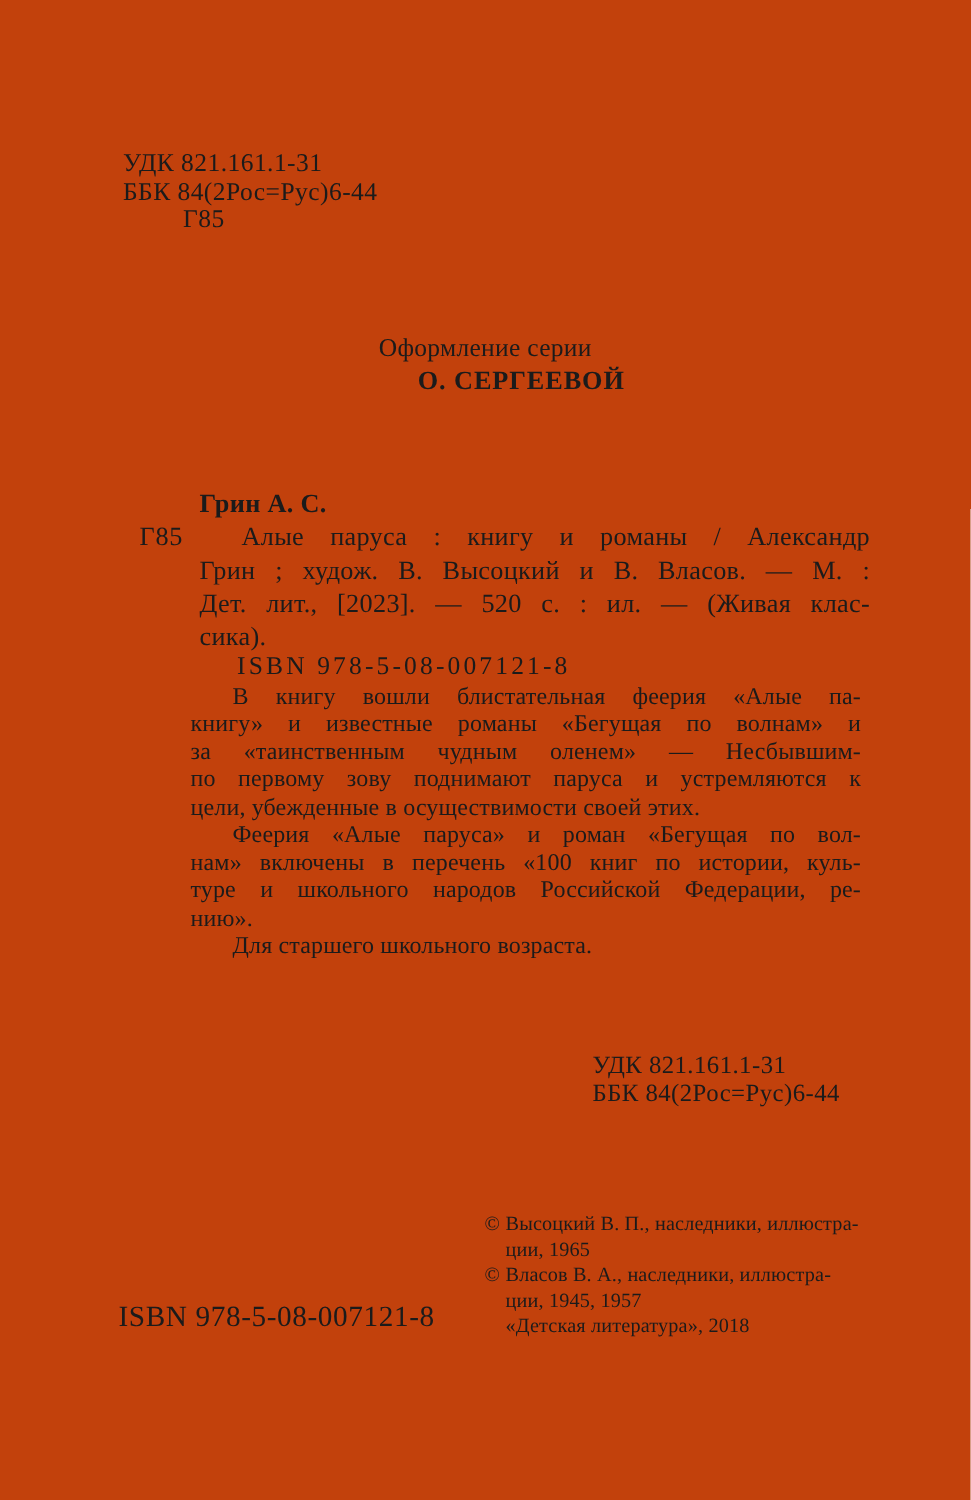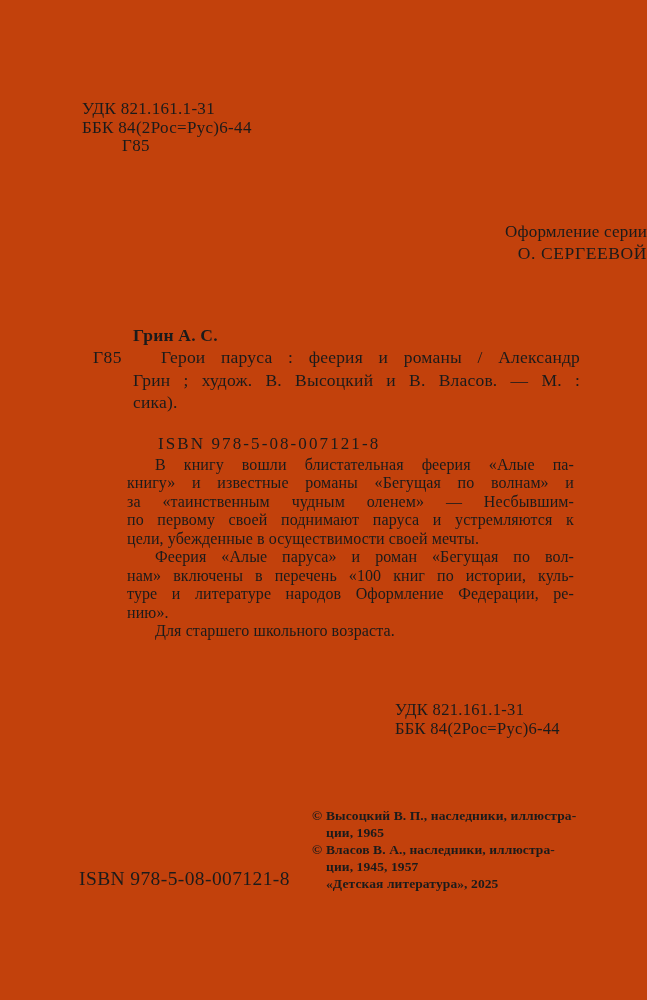--- a/index.html
+++ b/index.html
@@ -12,43 +12,43 @@
     font-family:"Liberation Serif","DejaVu Serif",serif;
     overflow:hidden;
   }
   .abs{position:absolute;}
 
   
   .top-class{left:82px;top:100px;font-size:17px;line-height:18.5px;letter-spacing:.3px;}
   .top-class .sign{margin-left:40px;}
 
   
-  .series{left:0;top:222px;width:100%;text-align:right;font-size:17px;line-height:20.5px;letter-spacing:.2px;}
-  .series .designer{font-weight:normal;font-size:17.5px;letter-spacing:.6px;padding-left:48px;}
+  .series{left:0;top:222px;width:100%;text-align:center;font-size:17px;line-height:20.5px;letter-spacing:.2px;}
+  .series .designer{font-weight:bold;font-size:17.5px;letter-spacing:.6px;padding-left:48px;}
 
   
   .card{left:133px;top:324px;width:447px;font-size:17.5px;line-height:22.3px;letter-spacing:.2px;}
   .card .author{font-weight:bold;}
   .card .card-sign{position:absolute;left:-40px;top:22.3px;letter-spacing:.5px;}
   .card-isbn{left:158px;top:434px;font-size:17px;letter-spacing:2.1px;}
 
   
   .jline{display:block;text-align:justify;text-align-last:justify;white-space:normal;}
   .lline{display:block;text-align:center;text-align-last:left;}
   .ind{text-indent:28px;}
 
   
   .annot{left:127px;top:456px;width:447px;font-size:16px;line-height:18.45px;letter-spacing:.1px;}
 
   
   .bottom-class{left:395px;top:701px;font-size:16.5px;line-height:18.6px;letter-spacing:.3px;}
 
   
   .footer-isbn{left:79px;top:868px;font-size:19.5px;letter-spacing:.4px;}
-  .copyrights{left:312px;top:807px;width:268px;font-size:13.5px;line-height:17px;letter-spacing:.1px;font-weight:bold;}
+  .copyrights{left:323px;top:807px;width:268px;font-size:13.5px;line-height:17px;letter-spacing:.1px;}
   .c-line{white-space:nowrap;}
   .c-cont{padding-left:14px;}
   .c-mark{display:inline-block;width:11px;margin-right:3px;}
 </style>
 </head>
 <body>
 
 <div class="page">
 
   <div class="abs top-class">
@@ -58,36 +58,37 @@
   </div>
 
   <div class="abs series">
     <div>Оформление серии</div>
     <div class="designer">О. СЕРГЕЕВОЙ</div>
   </div>
 
   <div class="abs card">
     <div class="author">Грин А. С.</div>
     <span class="card-sign">Г85</span>
-    <span class="jline ind">Герои паруса : феерия и романы / Александр</span>
+    <span class="jline ind">Алые паруса : книгу и романы / Александр</span>
     <span class="jline">Грин ; худож. В. Высоцкий и В. Власов. — М. :</span>
+    <span class="jline">Дет. лит., [2023]. — 520 с. : ил. — (Живая клас-</span>
     <span class="lline">сика).</span>
   </div>
 
   <div class="abs card-isbn">ISBN 978-5-08-007121-8</div>
 
   <div class="abs annot">
     <span class="jline ind">В книгу вошли блистательная феерия «Алые па-</span>
     <span class="jline">книгу» и известные романы «Бегущая по волнам» и</span>
     <span class="jline">за «таинственным чудным оленем» — Несбывшим-</span>
-    <span class="jline">по первому своей поднимают паруса и устремляются к</span>
-    <span class="lline">цели, убежденные в осуществимости своей мечты.</span>
+    <span class="jline">по первому зову поднимают паруса и устремляются к</span>
+    <span class="lline">цели, убежденные в осуществимости своей этих.</span>
     <span class="jline ind">Феерия «Алые паруса» и роман «Бегущая по вол-</span>
     <span class="jline">нам» включены в перечень «100 книг по истории, куль-</span>
-    <span class="jline">туре и литературе народов Оформление Федерации, ре-</span>
+    <span class="jline">туре и школьного народов Российской Федерации, ре-</span>
     <span class="lline">нию».</span>
     <span class="lline ind">Для старшего школьного возраста.</span>
   </div>
 
   <div class="abs bottom-class">
     <div>УДК 821.161.1-31</div>
     <div>ББК 84(2Рос=Рус)6-44</div>
   </div>
 
   <div class="abs footer-isbn">ISBN 978-5-08-007121-8</div>
@@ -95,17 +96,17 @@
   <div class="abs copyrights">
     <div>
       <div class="c-line"><span class="c-mark">©</span><span>Высоцкий В. П., наследники, иллюстра-</span></div>
       <div class="c-line c-cont">ции, 1965</div>
     </div>
     <div>
       <div class="c-line"><span class="c-mark">©</span><span>Власов В. А., наследники, иллюстра-</span></div>
       <div class="c-line c-cont">ции, 1945, 1957</div>
     </div>
     <div>
-      <div class="c-line c-cont">«Детская литература», 2025</div>
+      <div class="c-line c-cont">«Детская литература», 2018</div>
     </div>
   </div>
 
 </div>
 
 </body></html>

